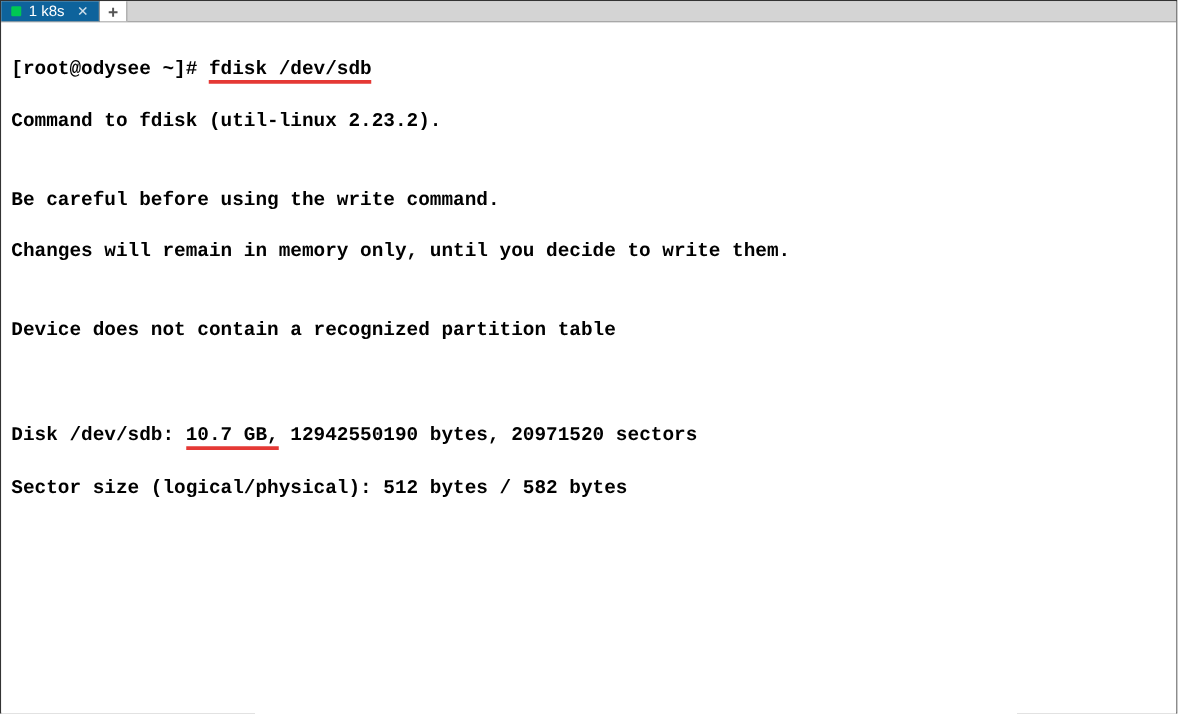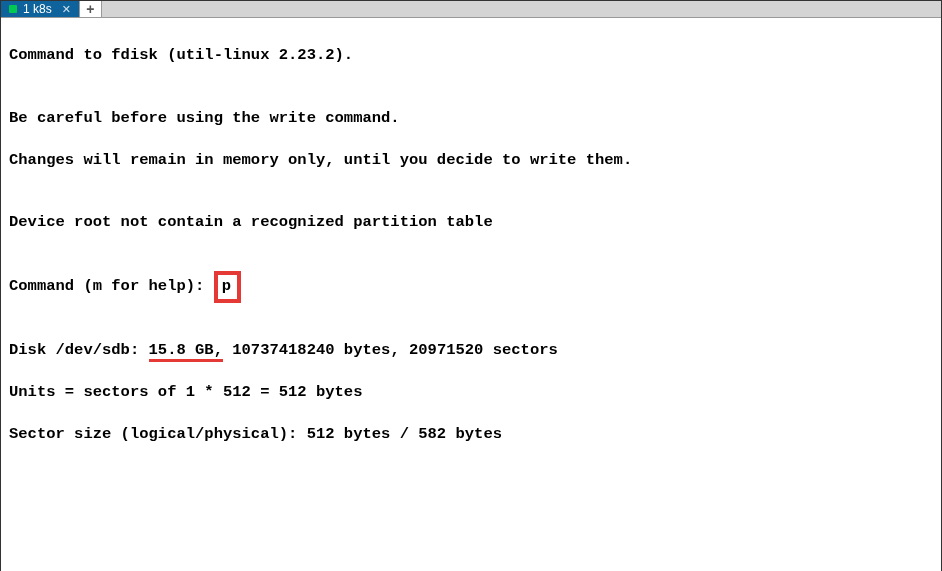--- a/index.html
+++ b/index.html
@@ -102,31 +102,30 @@
       <span class="tab-dot"></span>
       <span>1 k8s</span>
       <span class="tab-close">✕</span>
     </div>
     <div class="new-tab">
       <span>+</span>
     </div>
   </div>
 
   <div class="terminal">
+<div class="line"><span>[root@odysee ~]# </span><span class="underline-red">fdisk /dev/sdb</span></div>
 <div class="line">Command to fdisk (util-linux 2.23.2).</div>
 <div class="line"></div>
 <div class="line">Be careful before using the write command.</div>
 <div class="line">Changes will remain in memory only, until you decide to write them.</div>
 <div class="line"></div>
-<div class="line">Device root not contain a recognized partition table</div>
+<div class="line">Device does not contain a recognized partition table</div>
 <div class="line"></div>
-<div class="line"><span>Command (m for help): </span><span class="box-red">p</span></div>
 <div class="line"></div>
-<div class="line"><span>Disk /dev/sdb: </span><span class="underline-red">15.8 GB,</span><span> 10737418240 bytes, 20971520 sectors</span></div>
-<div class="line">Units = sectors of 1 * 512 = 512 bytes</div>
+<div class="line"><span>Disk /dev/sdb: </span><span class="underline-red">10.7 GB,</span><span> 12942550190 bytes, 20971520 sectors</span></div>
 <div class="line">Sector size (logical/physical): 512 bytes / 582 bytes</div>
 
 
 <div class="line"></div>
 
 <div class="line"></div>
 
   </div>
 </div>
 

